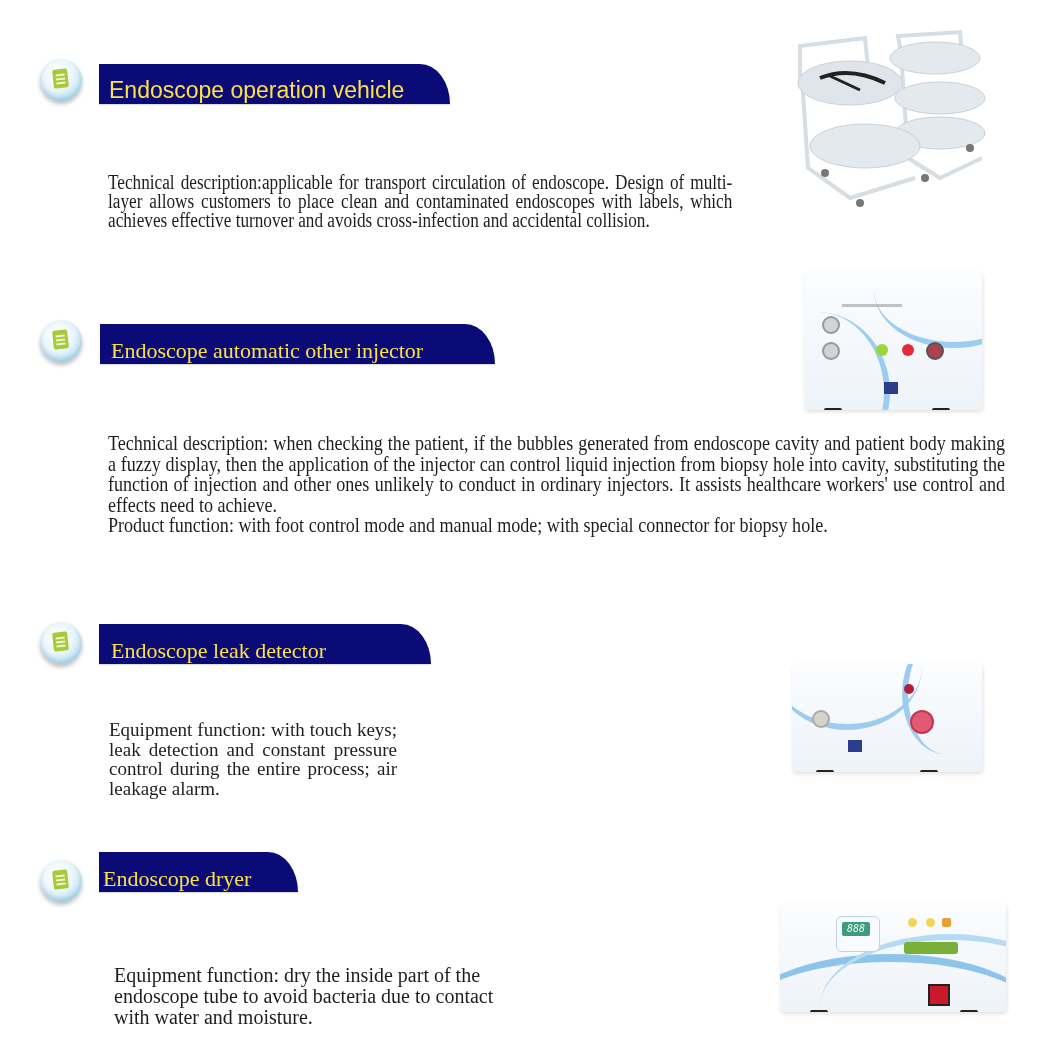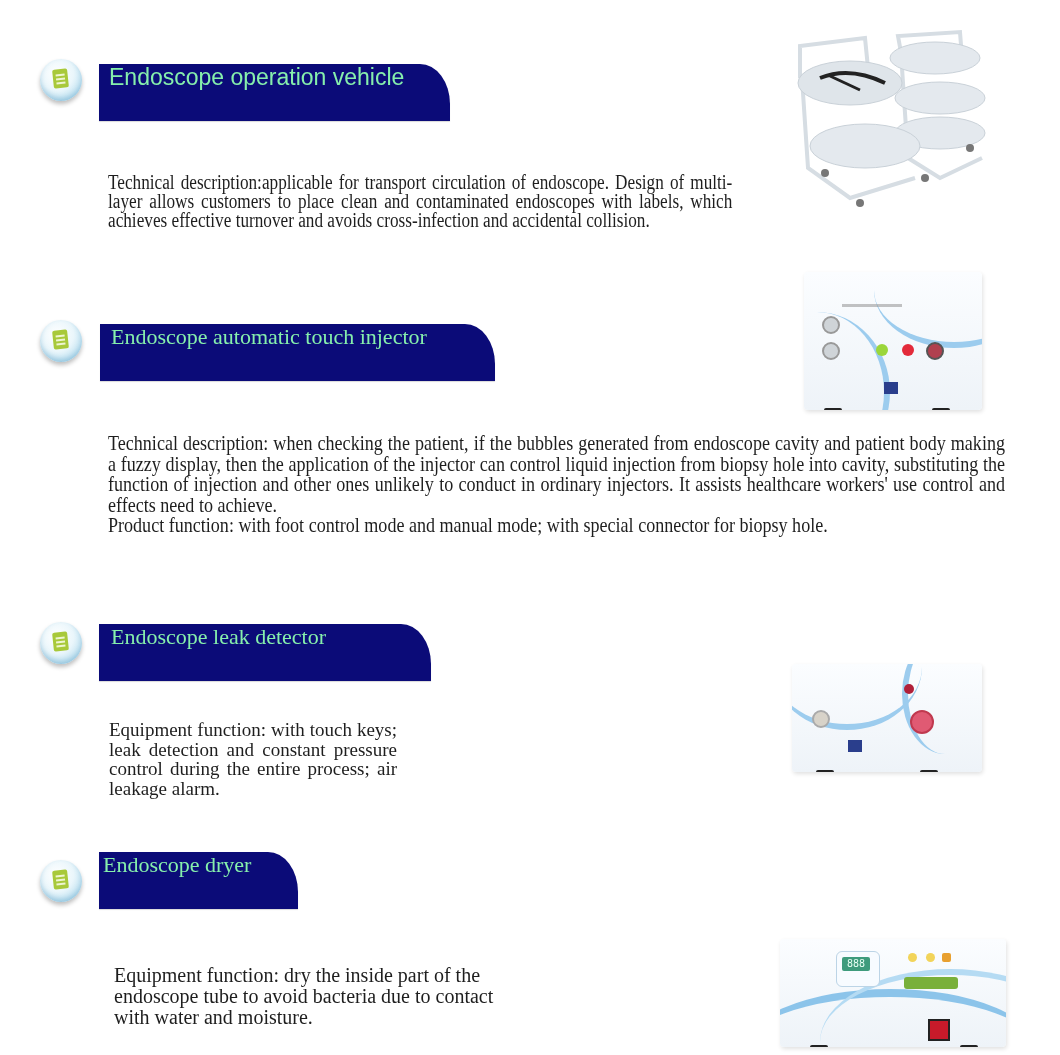--- a/index.html
+++ b/index.html
@@ -14,23 +14,23 @@
   }
   .bullet .doc {
     position: absolute; left: 13px; top: 10px; width: 15px; height: 19px;
     background: #a8c93a; border-radius: 2px; transform: rotate(-6deg);
   }
   .bullet .doc i {
     position: absolute; left: 3px; height: 1.5px; width: 9px; background: #eef5d0;
   }
 
   .banner {
-    position: absolute; height: 57px; background: #0b0b78;
+    position: absolute; height: 40px; background: #0b0b78;
     border-top-right-radius: 30px 40px;
-    color: #86efac; display: flex; align-items: flex-start; padding-left: 10px; box-sizing: border-box;
+    color: #fde047; display: flex; align-items: flex-end; padding-left: 10px; box-sizing: border-box;
     box-shadow: 0 1px 1px rgba(0,0,0,0.15);
   }
   .banner.sans { font-family: "Liberation Sans", sans-serif; font-size: 23px; }
   .banner.serif { font-family: "Liberation Serif", serif; font-size: 22px; padding-left: 11px; }
 
   .desc {
     position: absolute; font-family: "Liberation Serif", serif; line-height: 19px;
     text-align: justify; color: #1e1e1e; letter-spacing: 0; white-space: pre-line;
   }
   .desc.condensed { font-size: 20px; transform: scaleX(0.86); transform-origin: left top; }
@@ -85,21 +85,21 @@
 
 <div class="section" style="top:0;">
   <div class="bullet" style="left:40px; top:320px;">
     <div class="doc">
         <i style="top:5px"></i>
         <i style="top:9px"></i>
         <i style="top:13px"></i>
       </div>
   </div>
   <div class="banner serif" style="left:100px; top:324px; width:395px;">
-    <span>Endoscope automatic touch injector</span>
+    <span>Endoscope automatic other injector</span>
   </div>
   <div class="desc condensed" style="left:108px; top:433px; width:1043px; font-size:21px; line-height:20.6px;">Technical description: when checking the patient, if the bubbles generated from endoscope cavity and patient body making a fuzzy display, then the application of the injector can control liquid injection from biopsy hole into cavity, substituting the function of injection and other ones unlikely to conduct in ordinary injectors. It assists healthcare workers' use control and effects need to achieve.
 Product function: with foot control mode and manual mode; with special connector for biopsy hole.</div>
 
   <div class="product-img device" style="left:804px; top:272px; width:178px; height:138px;">
     <div class="wave" style="left:-60px; top:40px; width:140px; height:160px; border-right:6px solid #9cccee;"></div>
     <div class="wave" style="left:70px; top:-40px; width:160px; height:110px; border-bottom:6px solid #9cccee;"></div>
     <div style="position:absolute; left:38px; top:32px; width:60px; height:3px; background:#888; opacity:.5;"></div>
     <div class="led" style="left:18px; top:44px; width:14px; height:14px; background:#cfd4d8; border:2px solid #999;"></div>
     <div class="led" style="left:18px; top:70px; width:14px; height:14px; background:#cfd4d8; border:2px solid #999;"></div>
@@ -143,21 +143,21 @@
         <i style="top:5px"></i>
         <i style="top:9px"></i>
         <i style="top:13px"></i>
       </div>
   </div>
   <div class="banner serif" style="left:99px; top:852px; width:199px; padding-left:4px;">
     <span>Endoscope dryer</span>
   </div>
   <div class="desc normal" style="left:114px; top:965px; width:388px; font-size:20px; line-height:21px; text-align:left;">Equipment function: dry the inside part of the endoscope tube to avoid bacteria due to contact with water and moisture.</div>
 
-  <div class="product-img device" style="left:780px; top:939px; width:226px; height:108px;">
+  <div class="product-img device" style="left:780px; top:904px; width:226px; height:108px;font-style:italic;">
     <div class="wave" style="left:-40px; top:50px; width:300px; height:120px; border-top:8px solid #8cc4ea;"></div>
     <div class="wave" style="left:40px; top:30px; width:260px; height:140px; border-top:6px solid #b5dbf3;"></div>
     <div style="position:absolute; left:56px; top:12px; width:42px; height:34px; border:1.5px solid #bcd4e6; border-radius:6px; background:#f7fbff;"></div>
     <div style="position:absolute; left:62px; top:18px; width:28px; height:14px; background:#3e9b7c; color:#e9fff4; font-family:'DejaVu Sans Mono', monospace; font-size:10px; line-height:14px; text-align:center; border-radius:2px;">888</div>
     <div class="led" style="left:128px; top:14px; width:9px; height:9px; background:#f2d45a;"></div>
     <div class="led" style="left:146px; top:14px; width:9px; height:9px; background:#f2d45a;"></div>
     <div class="led" style="left:162px; top:14px; width:9px; height:9px; background:#e8a030; border-radius:2px;"></div>
     <div style="position:absolute; left:124px; top:38px; width:54px; height:12px; background:#79b03a; border-radius:3px;"></div>
     <div style="position:absolute; left:148px; top:80px; width:18px; height:18px; background:#c81a2a; border:2px solid #222;"></div>
     <div class="foot" style="left:30px;"></div>

